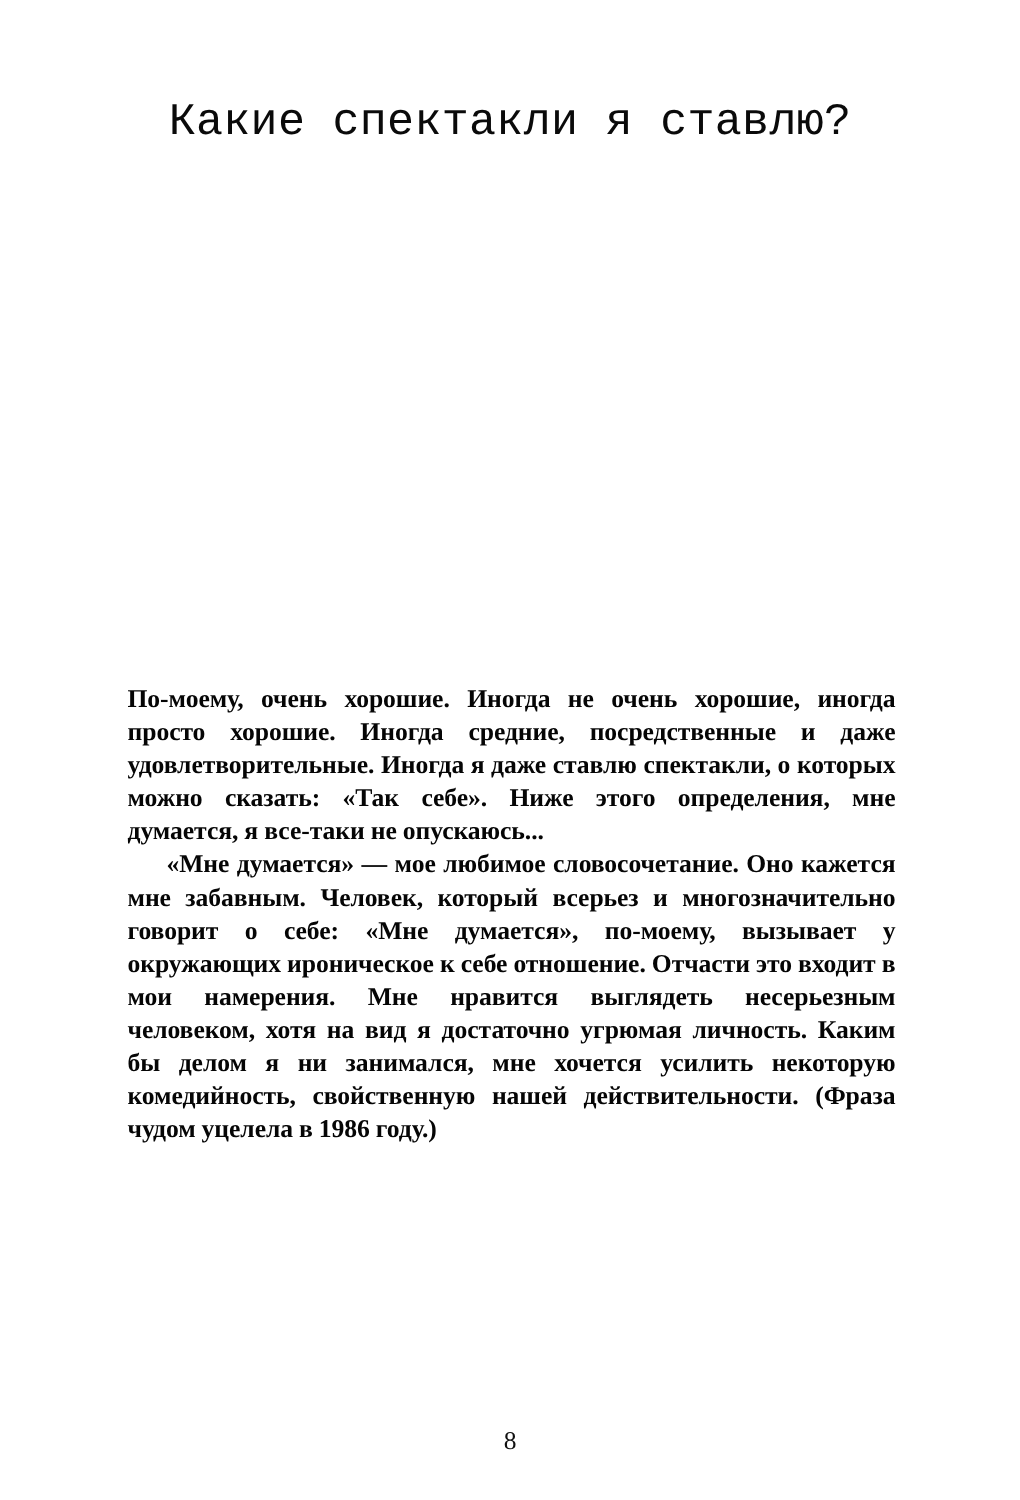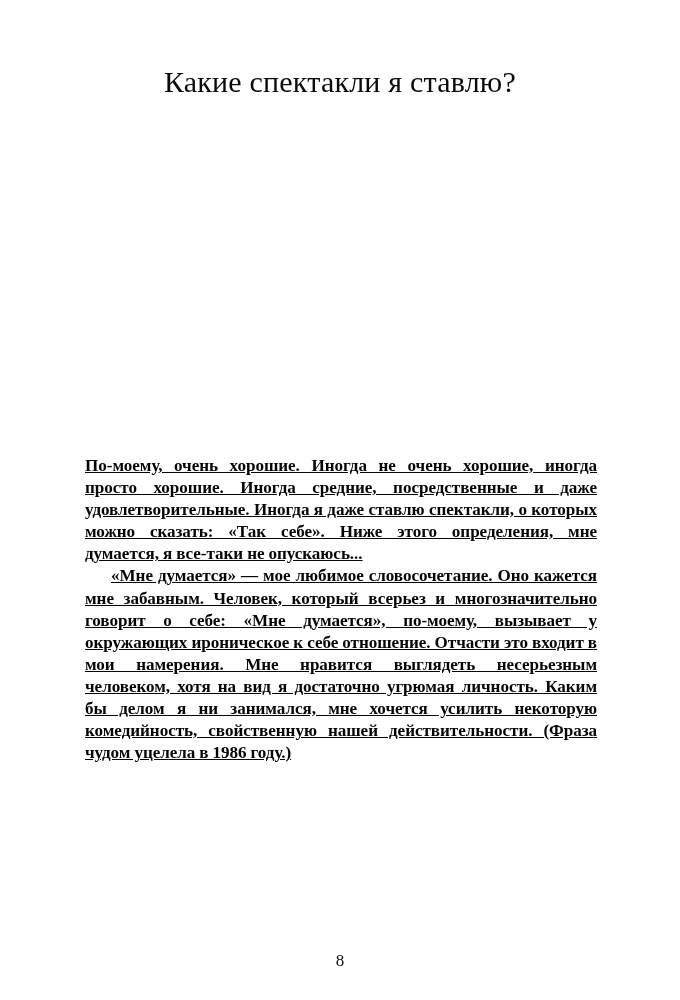--- a/index.html
+++ b/index.html
@@ -26,21 +26,21 @@
     background: #ffffff;
   }
 
   
   .chapter-title {
     position: absolute;
     left: 0;
     right: 0;
     top: 42px;
     text-align: center;
-    font-family: Liberation Serif, serif;
+    font-family: Liberation Mono, monospace;
     font-size: 30px;
     line-height: 40px;
     font-weight: 400;
     letter-spacing: 0.2px;
     color: #0a0a0a;
     white-space: nowrap;
   }
 
   
   .text-block {
@@ -55,21 +55,20 @@
     font-size: 17.1px;
     line-height: 22.1px;
     text-align: justify;
     text-justify: inter-word;
     text-indent: 26px;
     font-weight: 600;
     color: #050505;
     word-spacing: -0.2px;
     letter-spacing: -0.05px;
     hyphens: manual;
-    text-decoration: underline;
   }
 
   .para.first {
     text-indent: 0;
   }
 
   
   .folio {
     position: absolute;
     left: 0;

